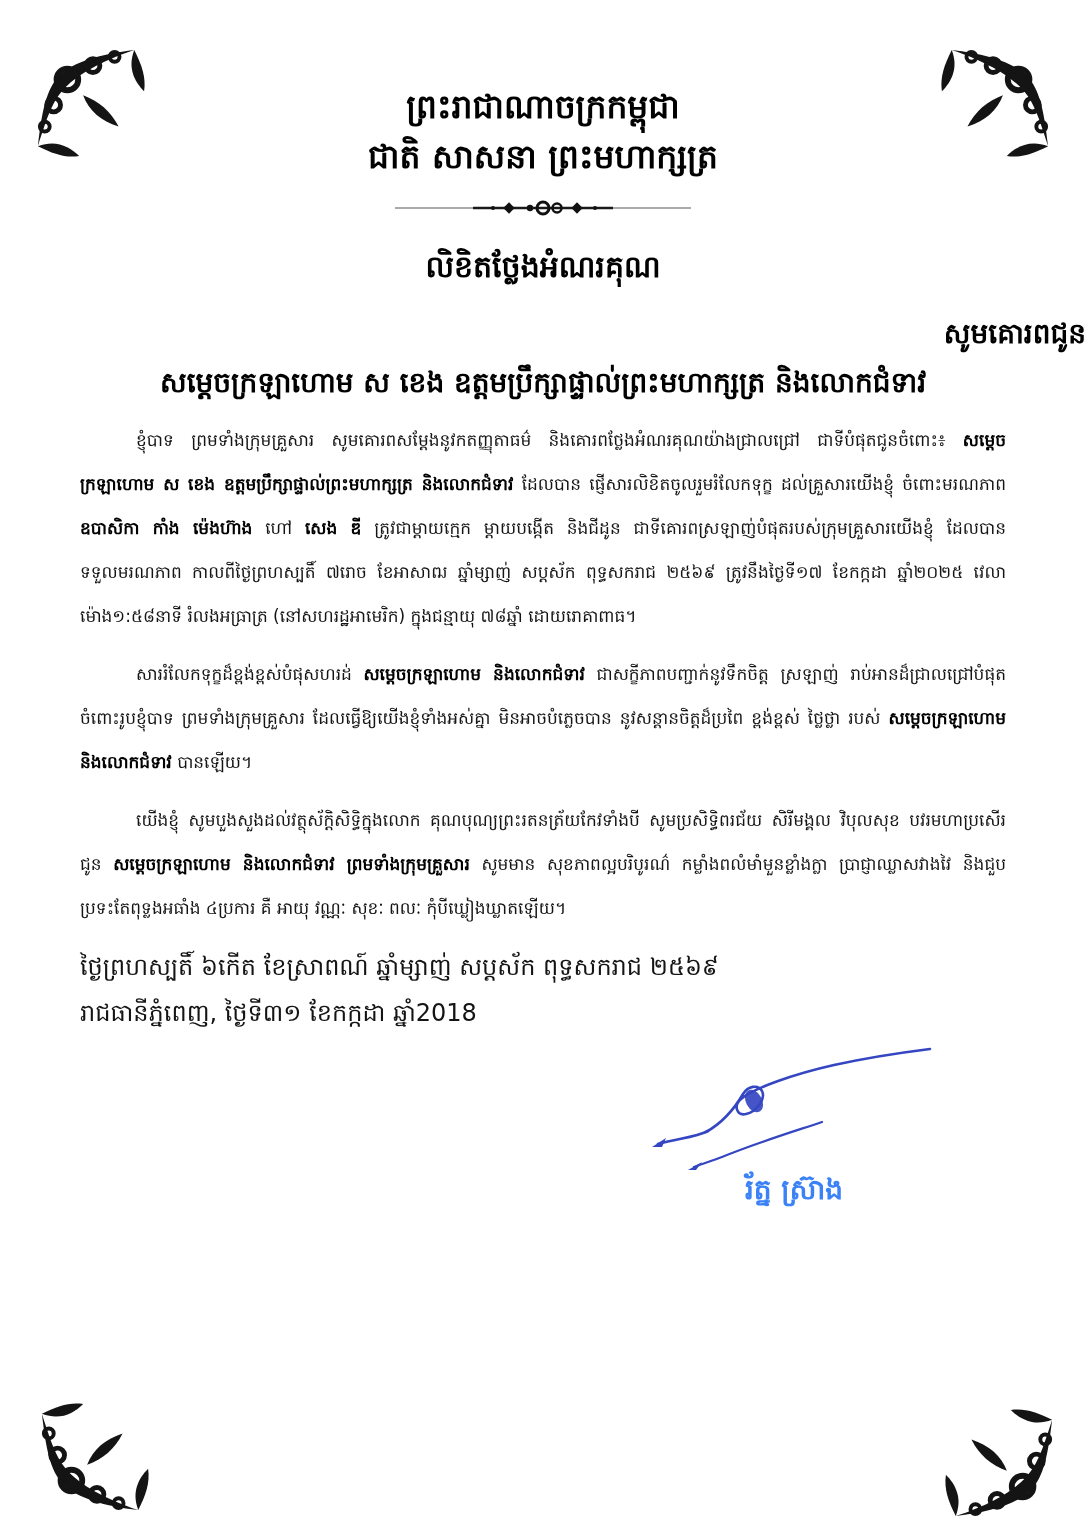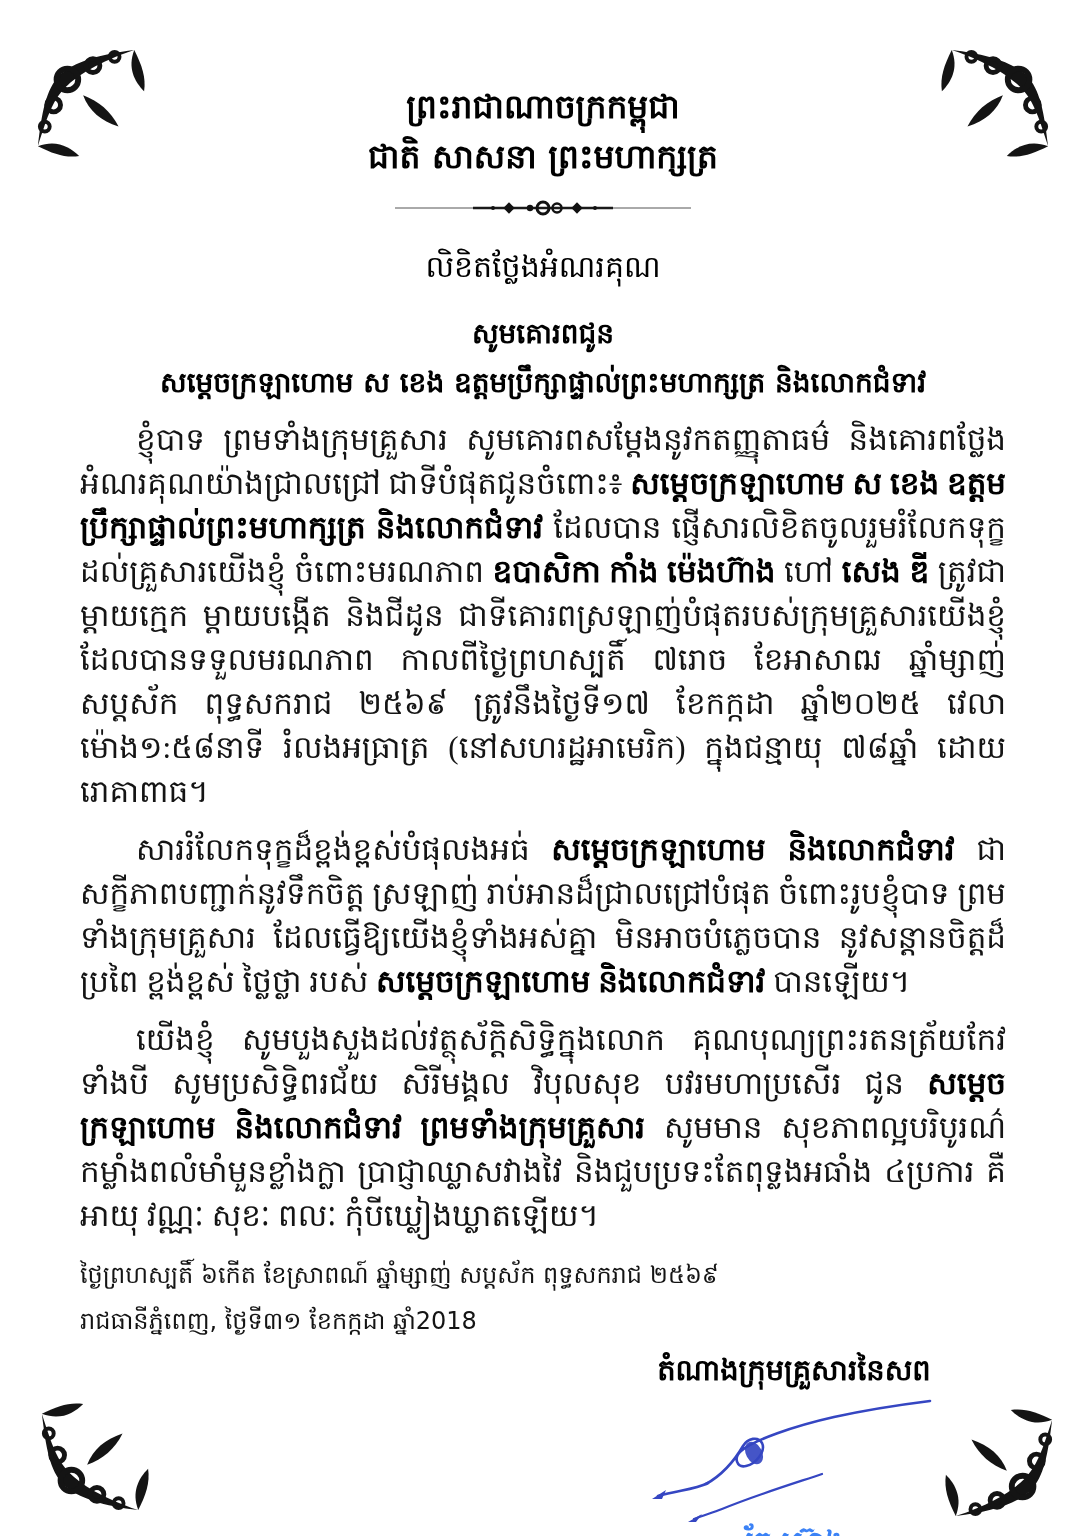--- a/index.html
+++ b/index.html
@@ -15,26 +15,26 @@
   .corner { position:absolute; width:118px; height:122px; }
   .corner.tl { top:42px;  left:32px; }
   .corner.tr { top:42px;  right:32px;  transform:scaleX(-1); }
   .corner.bl { bottom:18px; left:36px;  transform:scaleY(-1); }
   .corner.br { bottom:12px; right:28px; transform:scale(-1,-1); }
 
   .header { text-align:center; padding-top:82px; font-weight:bold;
             font-size:33px; line-height:50px; color:#000; }
   .divider { display:block; margin:14px auto 0; }
 
-  .title      { text-align:center; font-size:30px; font-weight:normal; margin-top:28px; color:#000; }
-  .salutation { text-align:center; font-size:28px; font-weight:bold; margin-top:24px; color:#000; }
+  .title      { text-align:center; font-size:30px; font-weight:bold; margin-top:28px; color:#000; }
+  .salutation { text-align:right; font-size:28px; font-weight:bold; margin-top:24px; color:#000; }
   .addressee  { text-align:center; font-size:28px; font-weight:bold; margin-top:8px;  color:#000;
                 padding:0 40px; }
 
-  .body-text { margin:12px 80px 0; font-size:31px; line-height:44px; text-align:justify;font-family:Liberation Serif, serif; }
+  .body-text { margin:12px 80px 0; font-size:17px; line-height:44px; text-align:justify; }
   .body-text p { margin:0 0 14px; text-indent:56px; }
   .b { font-weight:bold; color:#000; }
 
   .dateline { margin:4px 80px 0; font-size:24px; line-height:46px; }
 
   .sigblock { width:440px; margin:8px 72px 0 auto; text-align:center; }
   .sig-capacity { font-size:29px; font-weight:bold; color:#000; }
   .sig-svg { display:block; margin:2px auto 0; }
   .sig-name { font-size:28px; font-weight:bold; color:#3b82f6; margin-top:0; }
 </style>
@@ -121,31 +121,30 @@
     <circle cx="100" cy="12" r="2" fill="#111"></circle>
     <circle cx="202" cy="12" r="2" fill="#111"></circle>
   </svg>
 
   <div class="title">លិខិតថ្លែងអំណរគុណ</div>
   <div class="salutation">សូមគោរពជូន</div>
   <div class="addressee">សម្តេចក្រឡាហោម ស ខេង ឧត្តមប្រឹក្សាផ្ទាល់ព្រះមហាក្សត្រ និងលោកជំទាវ</div>
 
   <div class="body-text">
     <p><span>ខ្ញុំបាទ ព្រមទាំងក្រុមគ្រួសារ សូមគោរពសម្តែងនូវកតញ្ញុតាធម៌ និងគោរពថ្លែងអំណរគុណយ៉ាងជ្រាលជ្រៅ ជាទីបំផុតជូនចំពោះ៖ </span><span class="b">សម្តេចក្រឡាហោម ស ខេង ឧត្តមប្រឹក្សាផ្ទាល់ព្រះមហាក្សត្រ និងលោកជំទាវ</span><span> ដែលបាន ផ្ញើសារលិខិតចូលរួមរំលែកទុក្ខ ដល់គ្រួសារយើងខ្ញុំ ចំពោះមរណភាព </span><span class="b">ឧបាសិកា កាំង ម៉េងហ៊ាង</span><span> ហៅ </span><span class="b">សេង ឌី</span><span> ត្រូវជាម្តាយក្មេក ម្តាយបង្កើត និងជីដូន ជាទីគោរពស្រឡាញ់បំផុតរបស់ក្រុមគ្រួសារយើងខ្ញុំ ដែលបានទទួលមរណភាព កាលពីថ្ងៃព្រហស្បតិ៍ ៧រោច ខែអាសាឍ ឆ្នាំម្សាញ់ សប្តស័ក ពុទ្ធសករាជ ២៥៦៩ ត្រូវនឹងថ្ងៃទី១៧ ខែកក្កដា ឆ្នាំ២០២៥ វេលាម៉ោង១:៥៨នាទី រំលងអធ្រាត្រ (នៅសហរដ្ឋអាមេរិក) ក្នុងជន្មាយុ ៧៨ឆ្នាំ ដោយរោគាពាធ។</span></p>
-    <p><span>សាររំលែកទុក្ខដ៏ខ្ពង់ខ្ពស់បំផុលងអធ់ </span><span class="b">សម្តេចក្រឡាហោម និងលោកជំទាវ</span><span> ជាសក្ខីភាពបញ្ជាក់នូវទឹកចិត្ត ស្រឡាញ់ រាប់អានដ៏ជ្រាលជ្រៅបំផុត ចំពោះរូបខ្ញុំបាទ ព្រមទាំងក្រុមគ្រួសារ ដែលធ្វើឱ្យយើងខ្ញុំទាំងអស់គ្នា មិនអាចបំភ្លេចបាន នូវសន្ដានចិត្តដ៏ប្រពៃ ខ្ពង់ខ្ពស់ ថ្លៃថ្លា របស់ </span><span class="b">សម្តេចក្រឡាហោម និងលោកជំទាវ</span><span> បានឡើយ។</span></p>
+    <p><span>សាររំលែកទុក្ខដ៏ខ្ពង់ខ្ពស់បំផុសហរដ់ </span><span class="b">សម្តេចក្រឡាហោម និងលោកជំទាវ</span><span> ជាសក្ខីភាពបញ្ជាក់នូវទឹកចិត្ត ស្រឡាញ់ រាប់អានដ៏ជ្រាលជ្រៅបំផុត ចំពោះរូបខ្ញុំបាទ ព្រមទាំងក្រុមគ្រួសារ ដែលធ្វើឱ្យយើងខ្ញុំទាំងអស់គ្នា មិនអាចបំភ្លេចបាន នូវសន្ដានចិត្តដ៏ប្រពៃ ខ្ពង់ខ្ពស់ ថ្លៃថ្លា របស់ </span><span class="b">សម្តេចក្រឡាហោម និងលោកជំទាវ</span><span> បានឡើយ។</span></p>
     <p><span>យើងខ្ញុំ សូមបួងសួងដល់វត្ថុស័ក្តិសិទ្ធិក្នុងលោក គុណបុណ្យព្រះរតនត្រ័យកែវទាំងបី សូមប្រសិទ្ធិពរជ័យ សិរីមង្គល វិបុលសុខ បវរមហាប្រសើរ ជូន </span><span class="b">សម្តេចក្រឡាហោម និងលោកជំទាវ ព្រមទាំងក្រុមគ្រួសារ</span><span> សូមមាន សុខភាពល្អបរិបូរណ៌ កម្លាំងពលំមាំមួនខ្លាំងក្លា ប្រាជ្ញាឈ្លាសវាងវៃ និងជួបប្រទះតែពុទ្លងអធាំង ៤ប្រការ គឺ អាយុ វណ្ណៈ សុខៈ ពលៈ កុំបីឃ្លៀងឃ្លាតឡើយ។</span></p>
   </div>
 
   <div class="dateline">
     <div>ថ្ងៃព្រហស្បតិ៍ ៦កើត ខែស្រាពណ៍ ឆ្នាំម្សាញ់ សប្តស័ក ពុទ្ធសករាជ ២៥៦៩</div>
     <div>រាជធានីភ្នំពេញ, ថ្ងៃទី៣១ ខែកក្កដា ឆ្នាំ2018</div>
   </div>
 
   <div class="sigblock">
-    <div class="sig-capacity">តំណាងក្រុមគ្រួសារនៃសព</div>
     <svg class="sig-svg" width="300" height="128" viewBox="0 0 300 128">
       <path d="M8,103 L22,94 L18,103 Z" fill="#3546c2"></path>
       <path d="M14,100 C34,94 50,94 64,87" fill="none" stroke="#3546c2" stroke-width="2.6" stroke-linecap="round"></path>
       <path d="M62,88 C80,78 92,62 99,50 C104,42 114,40 118,47 C122,55 112,68 102,70 C93,72 89,62 97,55 C110,44 150,30 190,21 C222,14 254,9 286,5" fill="none" stroke="#3546c2" stroke-width="2.6" stroke-linecap="round"></path>
       <ellipse cx="110" cy="57" rx="8" ry="12" transform="rotate(-28 110 57)" fill="#3546c2" opacity="0.92"></ellipse>
       <path d="M44,126 L58,118 L52,126 Z" fill="#3546c2"></path>
       <path d="M50,123 C60,119 68,117 78,113 C112,99 148,88 178,78" fill="none" stroke="#3546c2" stroke-width="2.2" stroke-linecap="round"></path>
     </svg>
     <div class="sig-name">រ័ត្ន ស្រ៊ាង</div>
   </div>

